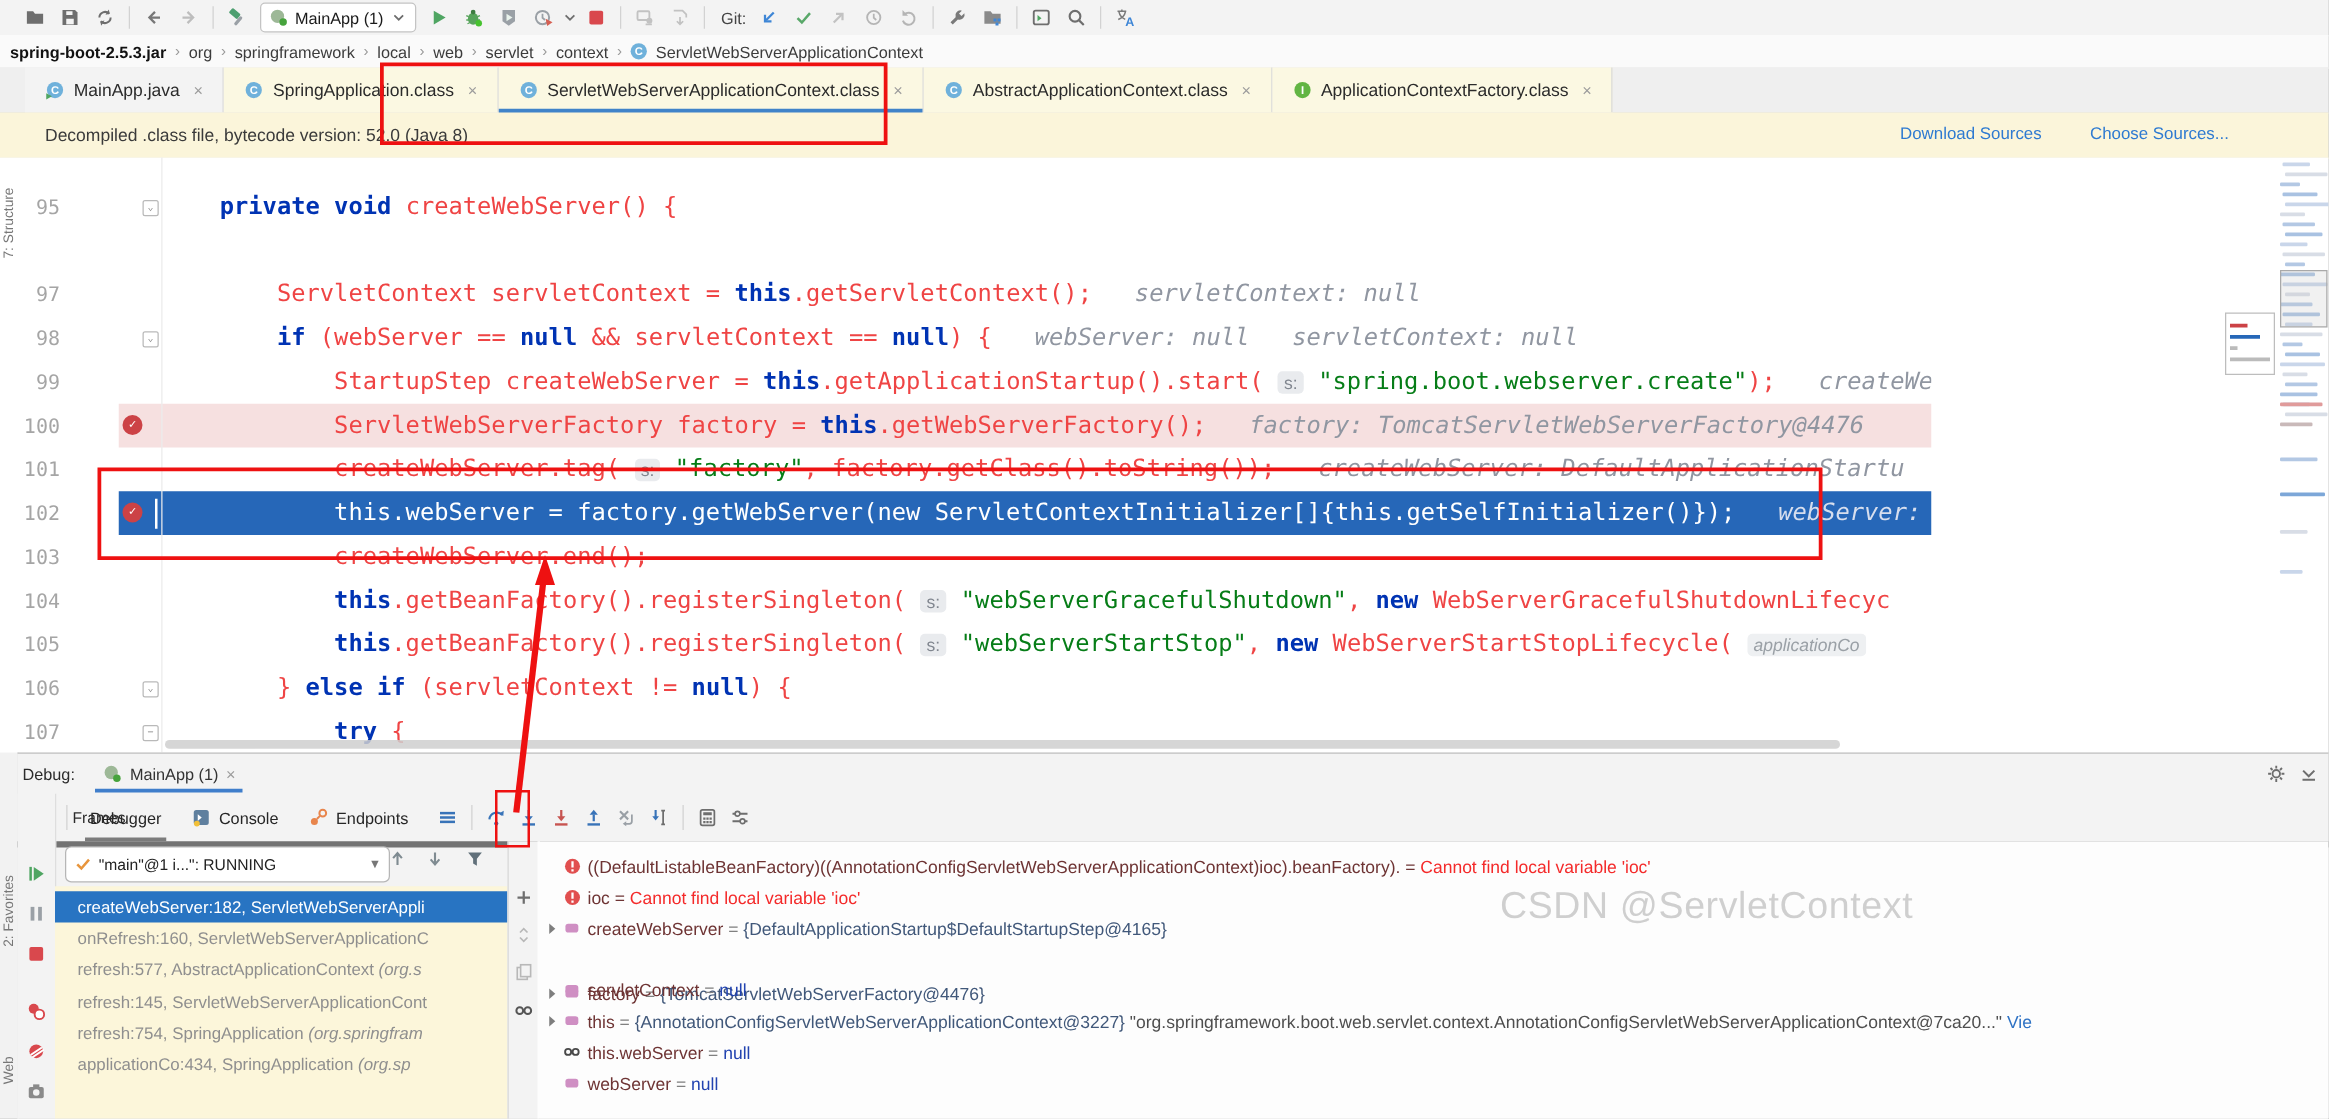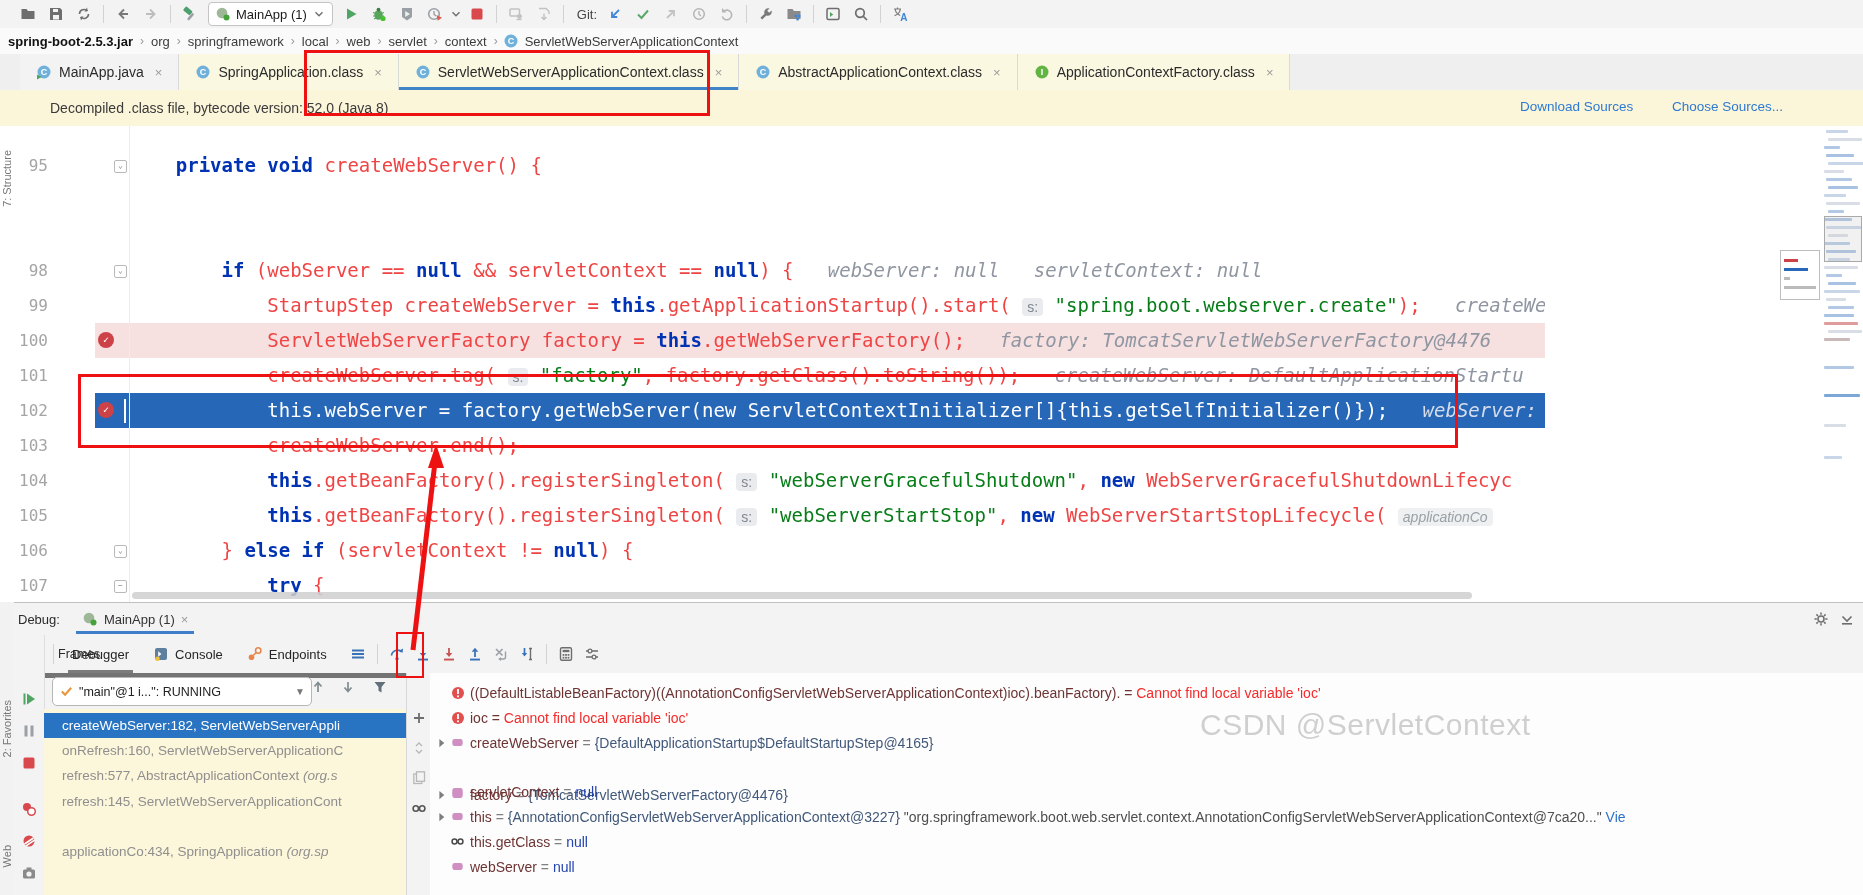--- a/index.html
+++ b/index.html
@@ -29,21 +29,21 @@
   #tabrow{left:0;top:54px;width:1863px;height:36px;background:#efefef;border-bottom:1px solid #d6d6d6;display:flex;}
   .etab{height:36px;display:inline-flex;align-items:center;gap:7px;padding:0 16px;border-right:1px solid #d9d9d9;
         background:#fbf8e2;font-size:14px;color:#2b2b2b;position:relative;}
   .etab.plain{background:#f3f3f3;}
   .etab .x{color:#9c9c9c;font-size:13px;margin-left:4px;}
   .etab.active::after{content:"";position:absolute;left:0;right:0;bottom:-1px;height:4px;background:#4083c9;}
 
   
   #banner{left:0;top:90px;width:1863px;height:36px;background:#fbf5da;border-bottom:1px solid #e7e0bd;
           display:flex;align-items:center;}
-  #banner .txt{margin-left:50px;font-size:14px;color:#3a3a3a;}
+  #banner .txt{margin-left:36px;font-size:14px;color:#3a3a3a;}
   .blink{position:absolute;top:9px;color:#2e7ad1;font-size:13.5px;cursor:pointer;}
 
   
   #editor{left:0;top:126px;width:1863px;height:476px;background:#fff;overflow:hidden;}
   .crow{position:absolute;left:0;width:1863px;height:35px;line-height:35px;white-space:pre;
         font-family:"DejaVu Sans Mono",monospace;font-size:19px;}
   .rowbg{position:absolute;left:95px;height:35px;}
   .lnum{position:absolute;left:0;width:48px;text-align:right;color:#a5a5a5;
         font-family:"DejaVu Sans Mono",monospace;font-size:16px;line-height:35px;}
   .codetxt{position:absolute;left:130px;top:0;height:35px;}
@@ -360,20 +360,21 @@
         <span class="x">×</span>
       </span>
     </div>
   <div class="abs" id="banner">
     <span class="txt">Decompiled .class file, bytecode version: 52.0 (Java 8)</span>
   <span class="blink" style="left: 1520px;">Download Sources</span>
       <span class="blink" style="left: 1672px;">Choose Sources...</span>
     </div>
   <div class="abs" id="editor">
       <div class="crow" style="top: 22px;"><div class="lnum">95</div><div class="fold" style="top: 12px;">⌄</div><div class="codetxt" style="max-width: 1415px; overflow: hidden;"><span class="p">    </span><span class="k">private</span><span class="p"> </span><span class="k">void</span><span class="p"> createWebServer() {</span></div></div>
+      <div class="crow" style="top: 92px;"><div class="lnum">97</div><div class="codetxt" style="max-width: 1415px; overflow: hidden;"><span class="p">        ServletContext servletContext = </span><span class="k">this</span><span class="p">.getServletContext();</span><span class="p">   </span><span class="h">servletContext: null</span></div></div>
       <div class="crow" style="top: 127px;"><div class="lnum">98</div><div class="fold" style="top: 12px;">⌄</div><div class="codetxt" style="max-width: 1415px; overflow: hidden;"><span class="p">        </span><span class="k">if</span><span class="p"> (webServer == </span><span class="k">null</span><span class="p"> &amp;&amp; servletContext == </span><span class="k">null</span><span class="p">) {   </span><span class="h">webServer: null   servletContext: null</span></div></div>
       <div class="crow" style="top: 162px;"><div class="lnum">99</div><div class="codetxt" style="max-width: 1415px; overflow: hidden;"><span class="p">            StartupStep createWebServer = </span><span class="k">this</span><span class="p">.getApplicationStartup().start( </span><span class="chip">s:</span><span class="p"> </span><span class="s">"spring.boot.webserver.create"</span><span class="p">);   </span><span class="h">createWebServer: DefaultApplicationStartup$DefaultStartupStep@4165</span></div></div>
       <div class="crow" style="top: 197px;"><div class="rowbg" style="top: 0px; width: 1450px; background: rgb(246, 224, 224);"></div><div class="lnum">100</div><div class="bp" style="top: 9px;">✓</div><div class="codetxt" style="max-width: 1415px; overflow: hidden;"><span class="p">            ServletWebServerFactory factory = </span><span class="k">this</span><span class="p">.getWebServerFactory();</span><span class="p">   </span><span class="h">factory: TomcatServletWebServerFactory@4476</span></div></div>
       <div class="crow" style="top: 232px;"><div class="lnum">101</div><div class="codetxt" style="max-width: 1415px; overflow: hidden;"><span class="p">            createWebServer.tag( </span><span class="chip">s:</span><span class="p"> </span><span class="s">"factory"</span><span class="p">, factory.getClass().toString());   </span><span class="h">createWebServer: DefaultApplicationStartu</span></div></div>
       <div class="crow" style="top: 267px;"><div class="rowbg" style="top: 0px; width: 1450px; background: rgb(38, 103, 184);"></div><div class="lnum">102</div><div class="bp" style="top: 9px;">✓</div><div class="codetxt" style="max-width: 1415px; overflow: hidden;"><span class="w">            this.webServer = factory.getWebServer(new ServletContextInitializer[]{this.getSelfInitializer()});   </span><span class="hw">webServer:</span></div><div class="caret" style="top: 6px;"></div></div>
       <div class="crow" style="top: 302px;"><div class="lnum">103</div><div class="codetxt" style="max-width: 1415px; overflow: hidden;"><span class="p">            createWebServer.end();</span></div></div>
       <div class="crow" style="top: 337px;"><div class="lnum">104</div><div class="codetxt" style="max-width: 1415px; overflow: hidden;"><span class="p">            </span><span class="k">this</span><span class="p">.getBeanFactory().registerSingleton( </span><span class="chip">s:</span><span class="p"> </span><span class="s">"webServerGracefulShutdown"</span><span class="p">, </span><span class="k">new</span><span class="p"> WebServerGracefulShutdownLifecyc</span></div></div>
       <div class="crow" style="top: 372px;"><div class="lnum">105</div><div class="codetxt" style="max-width: 1415px; overflow: hidden;"><span class="p">            </span><span class="k">this</span><span class="p">.getBeanFactory().registerSingleton( </span><span class="chip">s:</span><span class="p"> </span><span class="s">"webServerStartStop"</span><span class="p">, </span><span class="k">new</span><span class="p"> WebServerStartStopLifecycle( </span><span class="gchip">applicationCo</span></div></div>
       <div class="crow" style="top: 407px;"><div class="lnum">106</div><div class="fold" style="top: 12px;">⌄</div><div class="codetxt" style="max-width: 1415px; overflow: hidden;"><span class="p">        } </span><span class="k">else</span><span class="p"> </span><span class="k">if</span><span class="p"> (servletContext != </span><span class="k">null</span><span class="p">) {</span></div></div>
       <div class="crow" style="top: 442px;"><div class="lnum">107</div><div class="fold" style="top: 12px;">−</div><div class="codetxt" style="max-width: 1415px; overflow: hidden;"><span class="p">            </span><span class="k">try</span><span class="p"> {</span></div></div>
@@ -613,20 +614,21 @@
             <svg width="16" height="16" viewBox="0 0 16 16">
               <path d="M2.5 3h11L9.5 8v5.5l-3-1.8V8z" fill="#61707a"></path>
             </svg>
           </span>
       </div>
       <div id="framelist">
           <div class="frow sel" style="top: 4px;"><span>createWebServer:182, ServletWebServerAppli</span></div>
           <div class="frow" style="top: 29.2px;"><span>onRefresh:160, ServletWebServerApplicationC</span></div>
           <div class="frow" style="top: 54.4px;"><span>refresh:577, AbstractApplicationContext </span><span class="fi">(org.s</span></div>
           <div class="frow" style="top: 79.6px;"><span>refresh:145, ServletWebServerApplicationCont</span></div>
+          <div class="frow" style="top: 104.8px;"><span>refresh:754, SpringApplication </span><span class="fi">(org.springfram</span></div>
           <div class="frow" style="top: 130px;"><span>applicationCo:434, SpringApplication </span><span class="fi">(org.sp</span></div>
         </div>
     </div>
     <div id="wstrip">
         <span class="wsi" style="top: 36px;">
           <svg width="16" height="16" viewBox="0 0 16 16">
             <path d="M8 3v10M3 8h10" stroke="#6e6e6e" stroke-width="1.8"></path>
           </svg>
         </span>
         <span class="wsi" style="top: 66px;">
@@ -675,21 +677,21 @@
             </svg></span><span class="vtxt"><span class="vn">servletContext</span><span class="veq"> = </span><span class="vnull">null</span></span></div>
         <div class="vrow" style="top: 132px;"><span class="vchev ni"><svg width="12" height="12" viewBox="0 0 16 16">
               <path d="M4.5 2.5l6.5 5.5-6.5 5.5z" fill="#7e7e7e"></path>
             </svg></span><span class="vico ni"><svg width="15" height="15" viewBox="0 0 16 16">
               <rect x="2.5" y="4.2" width="11" height="7.6" rx="2.4" fill="#cf8fc3"></rect>
             </svg></span><span class="vtxt"><span class="vn">this</span><span class="veq"> = </span><span class="vv">{AnnotationConfigServletWebServerApplicationContext@3227} </span><span class="vstr">"org.springframework.boot.web.servlet.context.AnnotationConfigServletWebServerApplicationContext@7ca20..."</span><span class="vlink"> Vie</span></span></div>
         <div class="vrow" style="top: 156.8px;"><span class="vico ni"><svg width="15" height="15" viewBox="0 0 16 16">
               <circle cx="4.8" cy="8" r="2.6" fill="none" stroke="#4a4a4a" stroke-width="1.6"></circle>
               <circle cx="11.2" cy="8" r="2.6" fill="none" stroke="#4a4a4a" stroke-width="1.6"></circle>
               <path d="M7.4 8h1.2" stroke="#4a4a4a" stroke-width="1.4"></path>
-            </svg></span><span class="vtxt"><span class="vn">this.getClass</span><span class="veq"> = </span><span class="vnull">null</span></span></div>
+            </svg></span><span class="vtxt"><span class="vn">this.webServer</span><span class="veq"> = </span><span class="vnull">null</span></span></div>
         <div class="vrow" style="top: 181.6px;"><span class="vico ni"><svg width="15" height="15" viewBox="0 0 16 16">
               <rect x="2.5" y="4.2" width="11" height="7.6" rx="2.4" fill="#cf8fc3"></rect>
             </svg></span><span class="vtxt"><span class="vn">webServer</span><span class="veq"> = </span><span class="vnull">null</span></span></div>
       </div>
   </div>
 
   <div class="abs" id="watermark">CSDN @ServletContext</div>
 
   <div class="ann" style="left:304px;top:50px;width:400px;height:60px;"></div>
   <div class="ann" style="left:78px;top:374px;width:1374px;height:68px;"></div>

